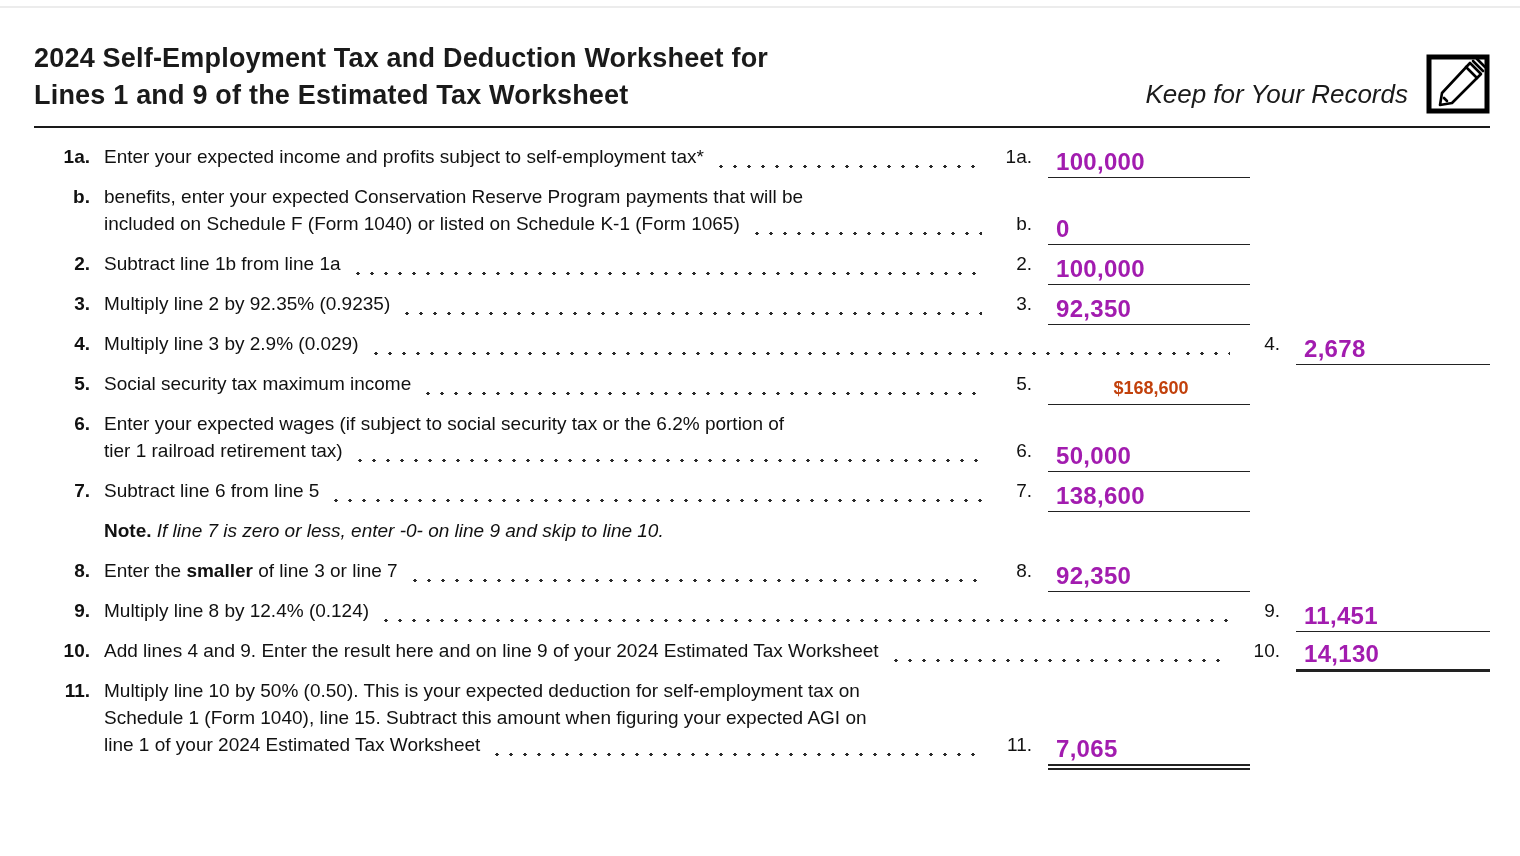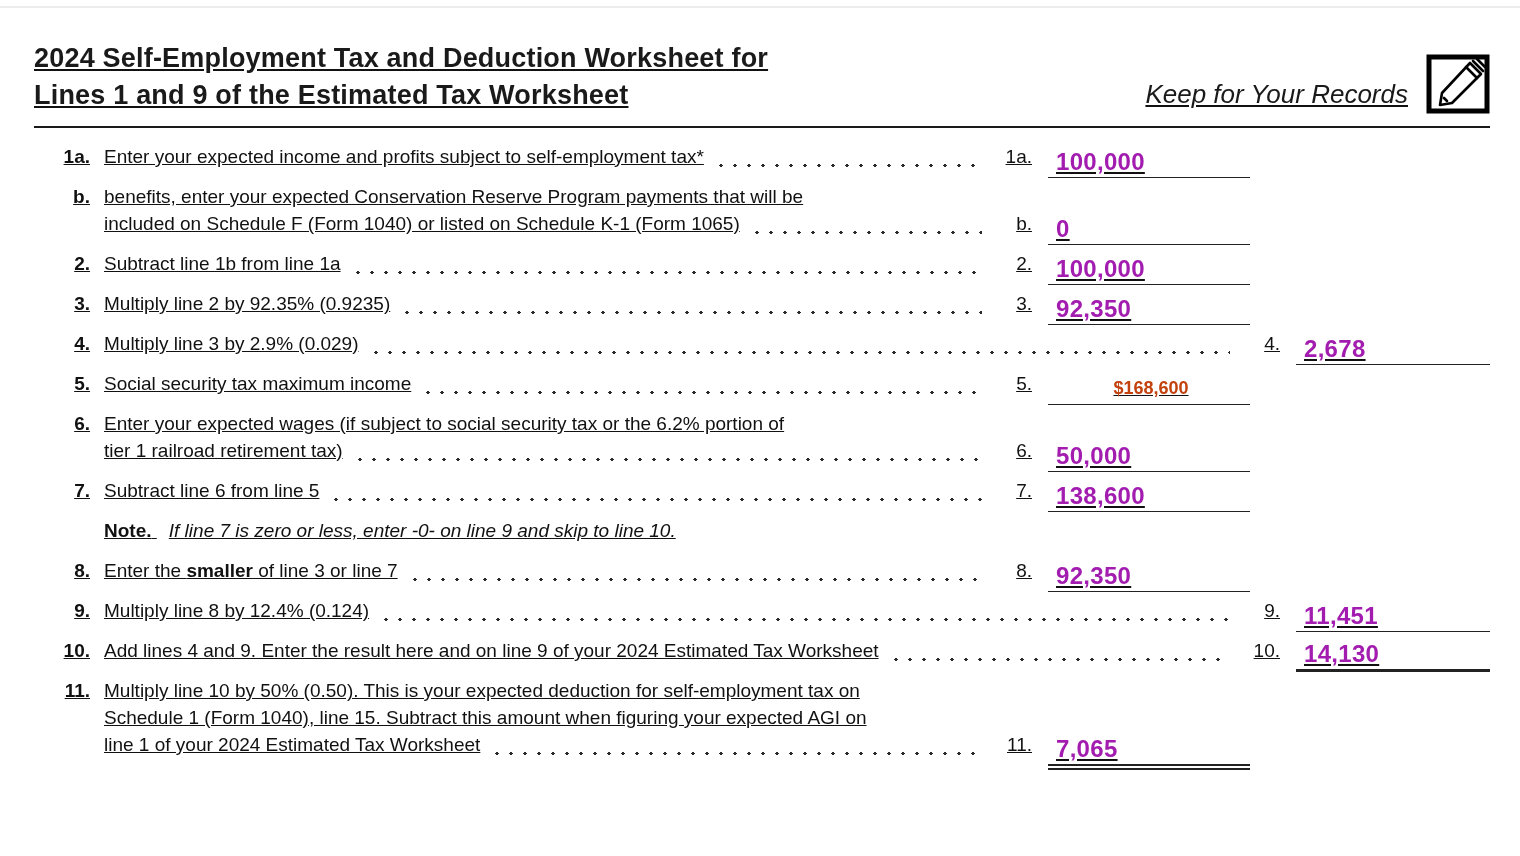--- a/index.html
+++ b/index.html
@@ -4,21 +4,21 @@
 <style>
   html, body { margin: 0; padding: 0; }
   body {
     width: 1520px; height: 856px;
     background: #ffffff;
     font-family: "Liberation Sans", sans-serif;
     color: #111;
     overflow: hidden;
   }
   .topline { height: 2px; background: #ececec; margin-top: 6px; }
-  .page { padding: 0 30px 0 34px; text-decoration: underline; }
+  .page { padding: 0 30px 0 34px; }
 
   
   .header {
     display: flex; align-items: flex-end;
     padding: 32px 0 12px 0;
     border-bottom: 2px solid #1a1a1a;
   }
   .title { font-size: 27px; font-weight: bold; line-height: 37px; color: #1a1a1a; letter-spacing: .2px; }
   .keep {
     margin-left: auto; font-style: italic; font-size: 26px;
@@ -28,21 +28,21 @@
 
   
   .rows { padding-top: 15px; }
   .row {
     display: flex; align-items: flex-end;
     margin-bottom: 13px;
     font-size: 19px; line-height: 27px;
   }
   .num { flex: 0 0 56px; text-align: right; font-weight: bold; align-self: flex-start; }
   .body { flex: 1 1 auto; margin-left: 14px; min-width: 0; }
-  .lastline { display: flex; align-items: flex-start; }
+  .lastline { display: flex; align-items: center; }
   .leader {
     flex: 1 1 auto; height: 26px; margin: 0 4px 0 10px;
     background-image: radial-gradient(circle 1.7px at 7px 3.5px, #2a2a2a 95%, transparent);
     background-size: 14px 7px;
     background-repeat: repeat-x;
     background-position: left bottom;
   }
   .ref { flex: 0 0 46px; text-align: right; }
 
   .entry {
@@ -59,21 +59,21 @@
   .entry.outer { flex: 0 0 182px; }
   .entry.thick { border-bottom-width: 3px; }
   .entry.double { border-bottom-width: 2px; }
   .entry.double::after {
     content: ""; position: absolute; left: 0; right: 0; bottom: -6px;
     border-bottom: 2px solid #222;
   }
   .sp { flex: 0 0 240px; }
 
   .note-row .body b { font-weight: bold; }
-  .note-row .body i { font-style: italic; margin-left: 12px; }
+  .note-row .body i { font-style: italic; }
 </style>
 </head>
 <body>
 
 <div class="topline"></div>
 
 <div class="page">
 
   <div class="header">
     <div class="title">

